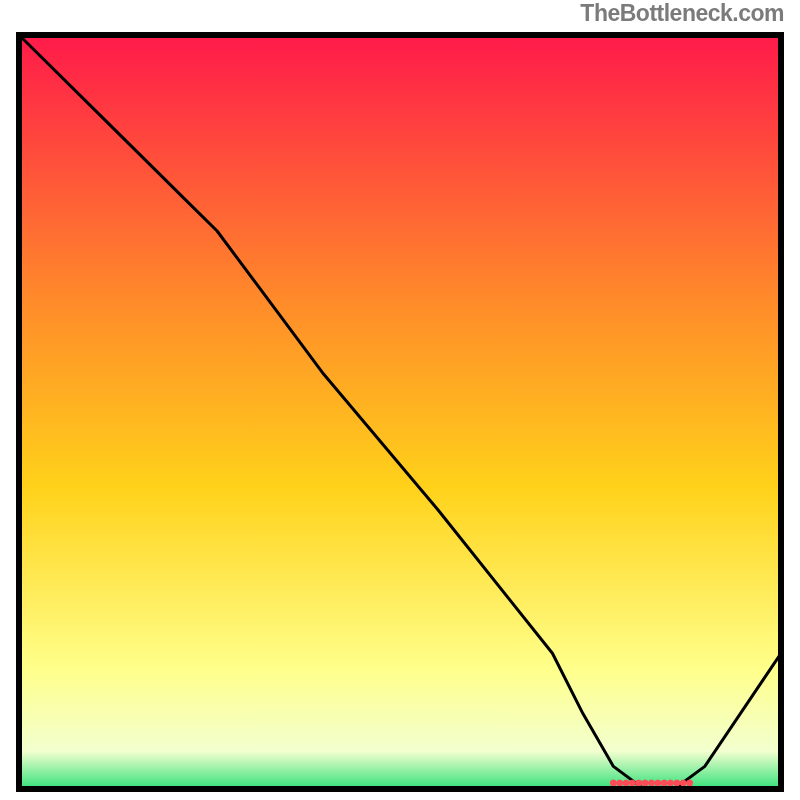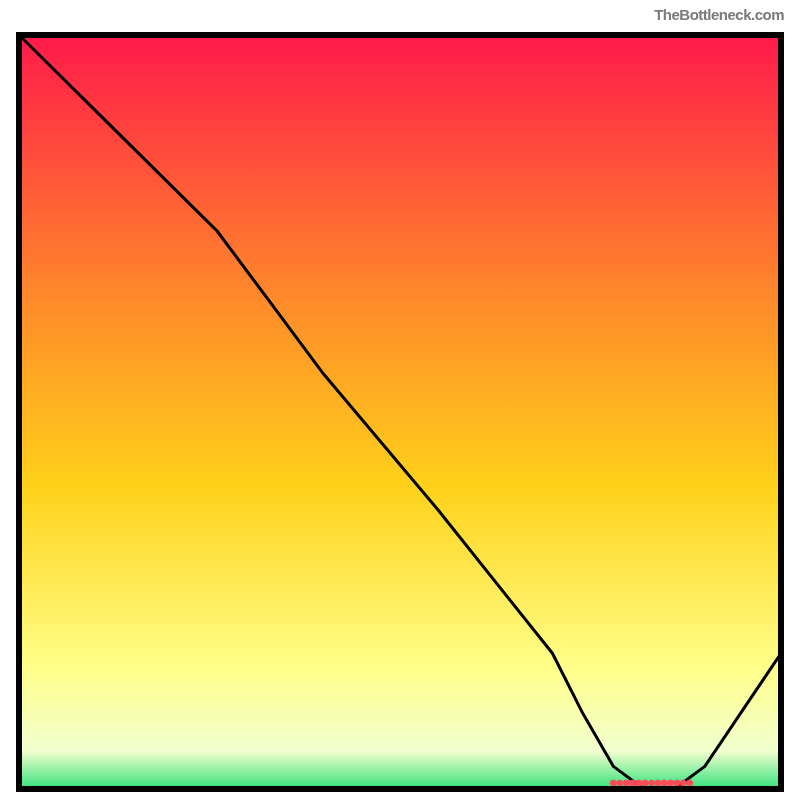--- a/index.html
+++ b/index.html
@@ -6,23 +6,23 @@
   body {
     width: 800px;
     height: 800px;
     background: #ffffff;
     font-family: Arial, Helvetica, sans-serif;
     position: relative;
     overflow: hidden;
   }
   .watermark {
     position: absolute;
-    top: 6px;
+    top: 0;
     right: 16px;
-    font-size: 15px;
+    font-size: 23px;
     font-weight: 600;
     color: #7b7b7b;
     letter-spacing: -0.5px;
   }
   .plot-wrap {
     position: absolute;
     left: 16px;
     top: 32px;
     width: 768px;
     height: 760px;

